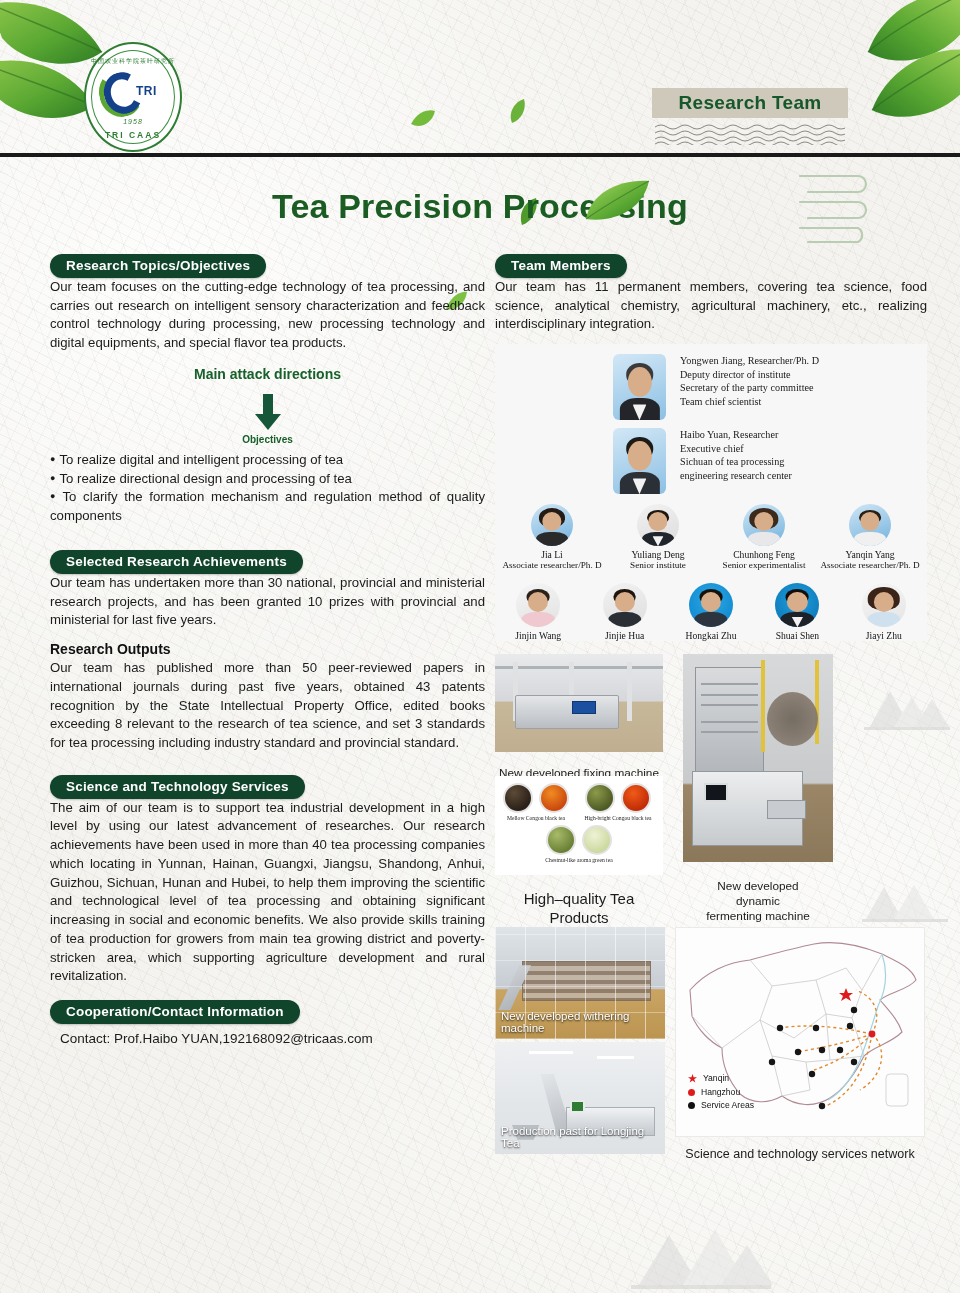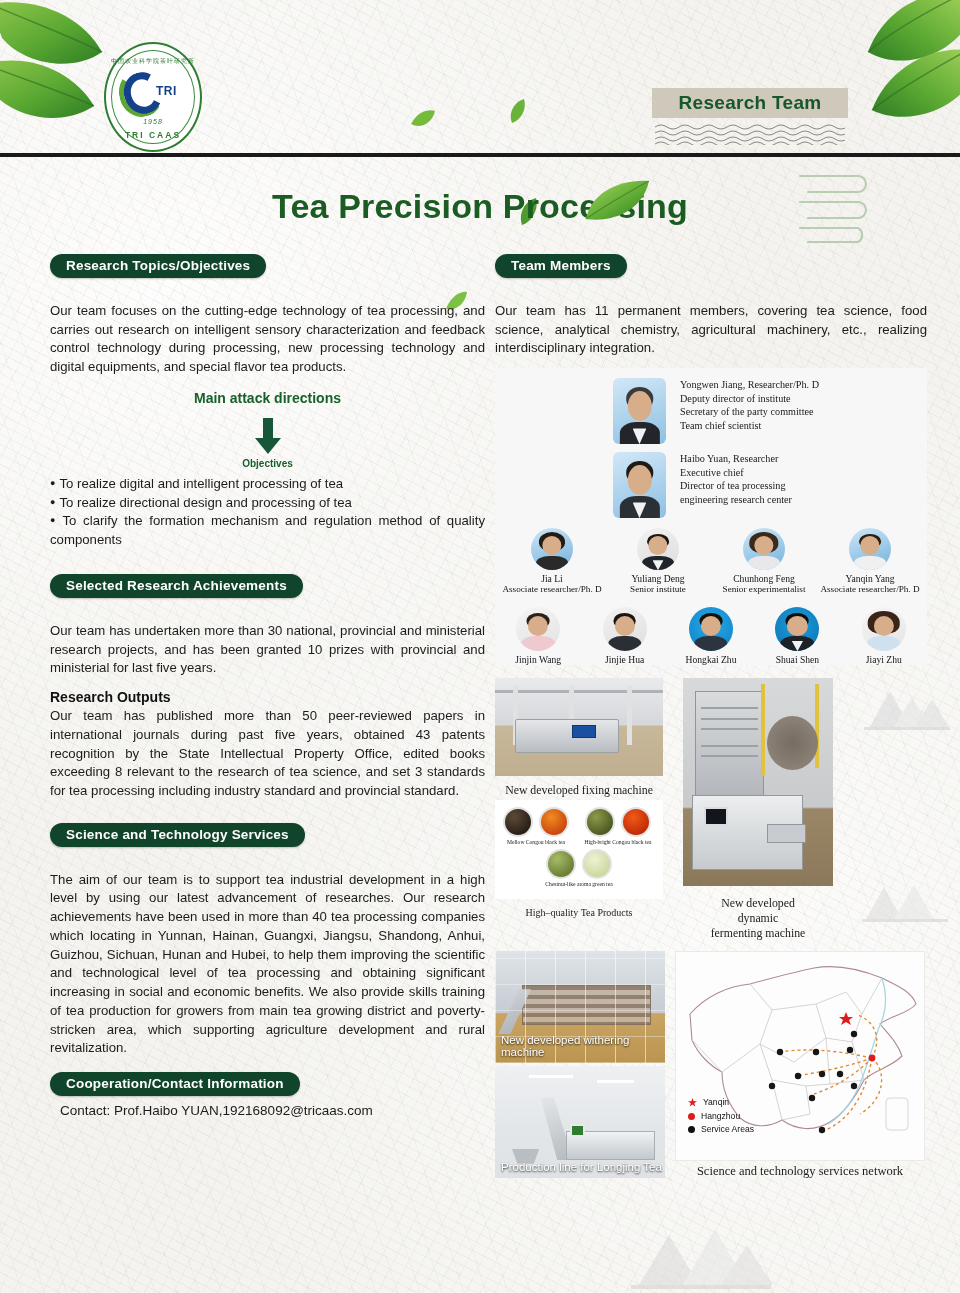--- a/index.html
+++ b/index.html
@@ -22,21 +22,21 @@
       radial-gradient(circle at 78% 72%, rgba(255,255,255,.7), transparent 50%);
   }
   
   .header {
     position: absolute; left:0; top:0; width:960px; height:157px; z-index:2;
     border-bottom: 4px solid #1a1a1a;
   }
   .leaf { position:absolute; pointer-events:none; }
   .leaf svg { display:block; }
 
-  .logo { position:absolute; left:104px; top:42px; width:98px; height:110px; }
+  .logo { position:absolute; left:84px; top:42px; width:98px; height:110px; }
   .logo-oval {
     position:absolute; inset:0; border:2px solid #2e7d32; border-radius:50%;
     background:#ffffff;
   }
   .logo-inner-ring {
     position:absolute; left:7px; top:8px; right:7px; bottom:8px;
     border:1px solid #3b8f3e; border-radius:50%;
   }
   .logo-c {
     position:absolute; left:20px; top:30px; width:38px; height:42px;
@@ -89,21 +89,21 @@
   .col-right { position:absolute; left:495px; top:97px; width:432px; }
 
   .badge {
     display:inline-block; background:#11452b; color:#ffffff;
     font-size:13.5px; font-weight:bold; border-radius:14px;
     padding:4px 16px 5px 16px; letter-spacing:.2px;
     box-shadow:0 1px 2px rgba(0,0,0,.22);
   }
   .body-text {
     font-size:13.2px; color:#1c1c1c; line-height:1.42;
-    text-align:justify; text-justify:inter-word; margin-top:24px;
+    text-align:justify; text-justify:inter-word; margin-top:0;
   }
   .sub-center {
     text-align:center; font-size:14px; font-weight:bold; color:#17602a;
     margin-top:13px;
   }
   .bullets { margin-top:5px; }
   .bullet {
     font-size:13.2px; color:#1c1c1c; line-height:1.42; text-align:justify;
   }
   .bullet::before { content:"\25CF"; font-size:9px; vertical-align:2px; padding-right:4px; }
@@ -156,22 +156,22 @@
   .grid5 .cell { width:85px; display:flex; flex-direction:column; align-items:center; }
   .m-name { font-family:"Liberation Serif", serif; font-size:9.6px; color:#141414; margin-top:3px; text-align:center; }
   .m-role { font-family:"Liberation Serif", serif; font-size:9.2px; color:#141414; text-align:center; line-height:1.2; }
 
   
   .photo { position:relative; overflow:hidden; background:#b9bdc1; }
   .photo .cap-in {
     position:absolute; left:6px; bottom:5px; color:#fff; font-size:11.5px;
     text-shadow:0 1px 2px rgba(0,0,0,.85); font-weight:500;
   }
-  .cap-out { text-align:center; font-size:11.8px; color:#1c1c1c; margin-top:5px; line-height:1.25;font-family:Liberation Serif, serif; }
-  .cap-out.bold { font-size:10px; }
+  .cap-out { text-align:center; font-size:11.8px; color:#1c1c1c; margin-top:12px; line-height:1.25; }
+  .cap-out.bold { font-size:15px; }
 
   
   .scene-factory {
     background:linear-gradient(180deg,#e9eaec 0%,#d5d7da 48%,#c8b89a 49%,#bfae90 100%);
   }
   .machine-body {
     position:absolute; left:12%; top:42%; width:62%; height:34%;
     background:linear-gradient(180deg,#e4e6e8,#b9bdc2); border:1px solid #9aa0a6; border-radius:2px;
   }
   .machine-panel {
@@ -451,21 +451,21 @@
       <div class="lead-row" style="padding-top:8px;">
         <div class="lead-av avatar">
           <div class="hair" style="background:#1e1a16;"></div>
             <div class="head"></div>
           <div class="body" style="background:#2b2f36;"></div>
             <div class="collar"></div>
         </div>
         <div class="lead-info">
           <div>Haibo Yuan, Researcher</div>
           <div>Executive chief</div>
-          <div>Director of tea processing</div>
+          <div>Sichuan of tea processing</div>
           <div>engineering research center</div>
         </div>
       </div>
 
       <div class="grid4" style="padding-top:10px;">
         <div class="cell">
           <div class="avatar" style="width:42px;height:42px;">
             <div class="hair" style="background:#241c14;width:62%;height:44%;top:10%;"></div>
               <div class="head"></div>
               <div class="body" style="background:#2a2a2a;"></div>
@@ -624,21 +624,21 @@
         <div class="cap-in">New developed withering machine</div>
       </div>
 
       <div class="photo scene-line" style="position:absolute;left:0;top:115px;width:170px;height:112px;">
         <div style="position:absolute;left:20%;top:8%;width:26%;height:3px;background:#fff;"></div>
         <div style="position:absolute;left:60%;top:12%;width:22%;height:3px;background:#fff;"></div>
         <div class="line-conveyor"></div>
         <div class="line-machine"></div>
         <div class="line-ctrl"></div>
         <div style="position:absolute;left:10%;top:74%;width:16%;height:13%;background:#b9bec3;clip-path:polygon(0 0,100% 0,80% 100%,20% 100%);"></div>
-        <div class="cap-in">Production line for Longjing Tea</div>
+        <div class="cap-in">Production past for Longjing Tea</div>
       </div>
 
       <div class="map-box" style="position:absolute;left:180px;top:0;width:250px;height:210px;">
         <svg viewBox="0 0 250 200" style="width:250px;height:200px;">
           <g fill="none" stroke="#b08a93" stroke-width="1.1">
             <path d="M14 62 C30 44 52 34 74 32 C96 26 118 20 138 16 C160 12 186 18 206 26 C222 34 236 40 240 52
                      C232 62 214 64 204 72 C214 84 222 92 226 104 C214 116 198 118 188 128
                      C180 144 170 160 154 170 C138 180 120 178 106 168 C92 176 76 176 64 166
                      C52 152 46 136 46 120 C34 114 22 102 16 88 Z"></path>
           </g>

